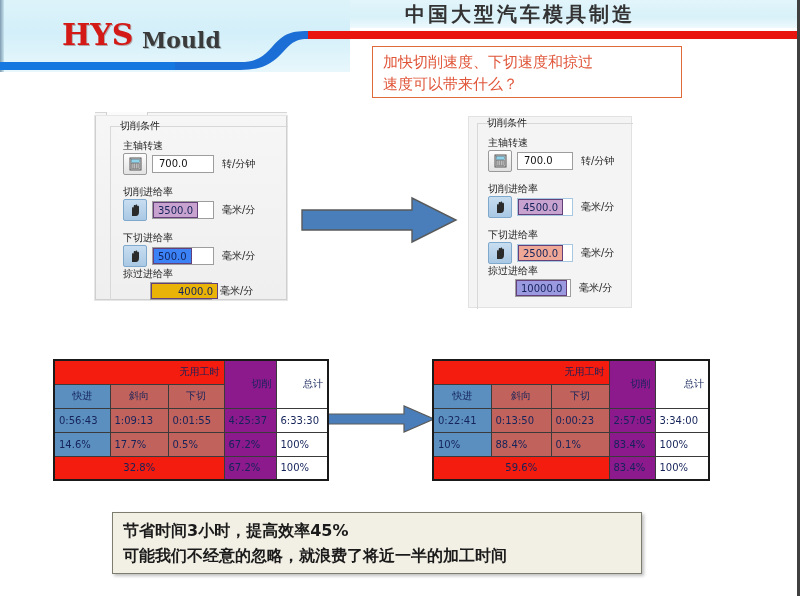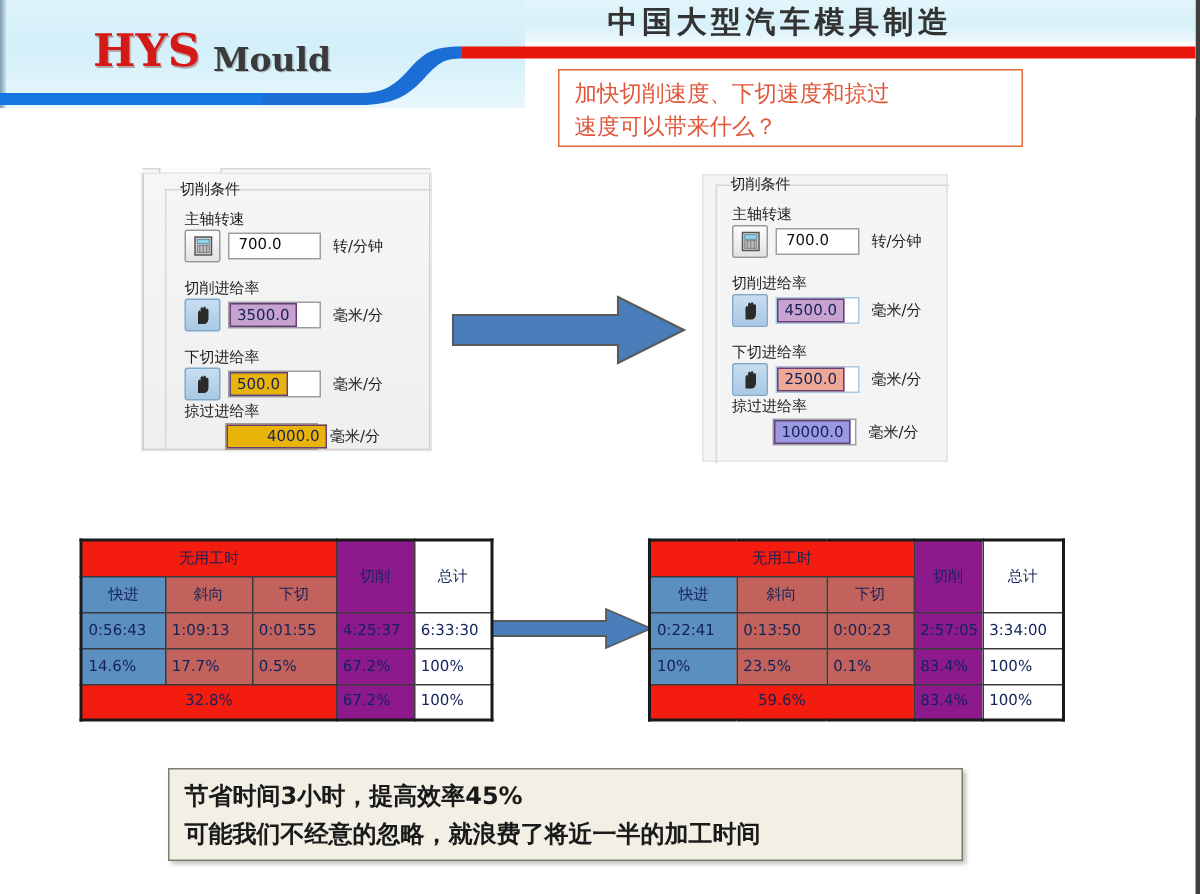--- a/index.html
+++ b/index.html
@@ -258,21 +258,21 @@
     padding: 0 4px;
     height: 24px;
     box-sizing: border-box;
     white-space: nowrap;
   }
   .c-red { background: #f41b0f; color:#14235a; text-align:center; }
   .c-blue { background: #5b8fc0; }
   .c-rose { background: #c1625c; }
   .c-purple { background: #8c1a8c; }
   .c-white { background: #ffffff; color:#2a2a2a; }
-  .hdr-cell { text-align: center; font-size: 13px; }
+  .hdr-cell { text-align: right; font-size: 13px; }
   .hdr-sub { text-align: center; font-size: 13px; }
 
   
   .note {
     position: absolute;
     left: 112px; top: 512px;
     width: 530px; height: 62px;
     background: #f2efe4;
     border: 1px solid #7d7d6f;
     box-shadow: 2px 2px 3px rgba(0,0,0,0.25);
@@ -361,21 +361,21 @@
 
       <div class="fld" style="left:12px; top:104px;">
         <div class="fld-label">下切进给率</div>
         <div class="fld-row">
           <div class="btn-icon blue">
             <svg width="13" height="14" viewBox="0 0 13 14">
                 <path d="M3,13 L3,7 C3,5.6 3,4 3.9,4 C4.8,4 4.7,5.5 4.7,6.3 L4.7,3 C4.7,2 5.6,1.6 6.2,2.1 C6.5,2.4 6.5,2.8 6.5,3.3 L6.5,2.6 C6.5,1.6 7.4,1.3 8,1.8 C8.3,2.1 8.3,2.6 8.3,3 L8.3,3.6 C8.3,2.8 9.2,2.6 9.7,3.1 C10,3.4 10,3.9 10,4.4 L10,9 C10,11.5 8.8,13 7,13 Z" fill="#2a2a2a"></path>
               </svg>
           </div>
           <div class="inp" style="width:62px;">
-            <span class="inp-val sel" style="background:#eab308;">500.0</span>
+            <span class="inp-val sel" style="background:#3b82f6;">500.0</span>
           </div>
           <span class="unit">毫米/分</span>
         </div>
       </div>
 
       <div class="fld" style="left:12px; top:140px;">
         <div class="fld-label">掠过进给率</div>
         <div class="fld-row">
           <div class="btn-spacer"></div>
           <div class="inp" style="width:62px;">
@@ -524,21 +524,21 @@
     </tr>
     <tr>
       <td class="c-blue">0:22:41</td>
       <td class="c-rose">0:13:50</td>
       <td class="c-rose">0:00:23</td>
       <td class="c-purple">2:57:05</td>
       <td class="c-white">3:34:00</td>
     </tr>
     <tr>
       <td class="c-blue">10%</td>
-      <td class="c-rose">23.5%</td>
+      <td class="c-rose">88.4%</td>
       <td class="c-rose">0.1%</td>
       <td class="c-purple">83.4%</td>
       <td class="c-white">100%</td>
     </tr>
     <tr>
       <td class="c-red" colspan="3">59.6%</td>
       <td class="c-purple">83.4%</td>
       <td class="c-white">100%</td>
     </tr>
   </tbody>

